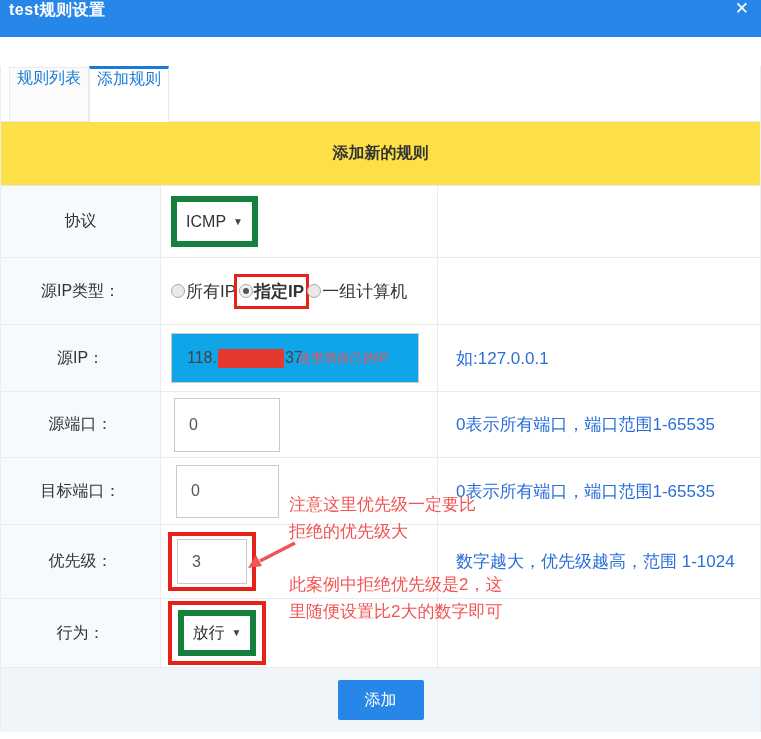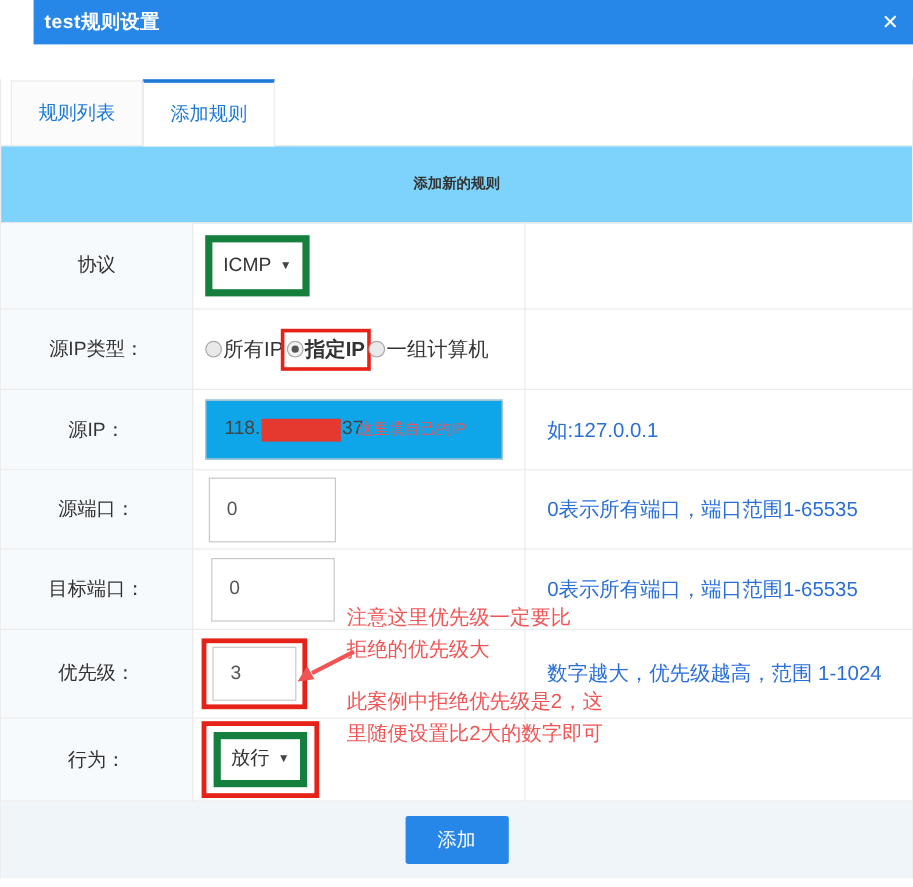--- a/index.html
+++ b/index.html
@@ -3,45 +3,45 @@
 <meta charset="utf-8">
 <style>
   html,body{margin:0;padding:0;}
   body{
     width:761px;height:739px;overflow:hidden;background:#fff;
     font-family:"Liberation Sans","DejaVu Sans",sans-serif;
     -webkit-font-smoothing:antialiased;
   }
   
   .hdr{
-    height:37px;background:#2787e9;display:flex;align-items:center;
-    justify-content:space-between;padding:0 12px 0 9px;box-sizing:border-box;margin-left:28px;
+    height:37px;background:#2787e9;display:flex;
+    justify-content:space-between;padding:0 12px 0 9px;box-sizing:border-box;
   }
   .hdr-title{color:#fff;font-size:16px;font-weight:bold;letter-spacing:.5px;}
   .hdr-close{color:#fff;font-size:17px;font-weight:bold;cursor:pointer;line-height:1;}
   
   .body-wrap{border-left:1px solid #ededed;border-right:1px solid #ededed;box-sizing:border-box;}
   .tabs{
     margin-top:29px;height:56px;display:flex;align-items:flex-end;
     padding-left:8px;border-bottom:1px solid #e6e6e6;box-sizing:border-box;
   }
   .tab{
-    width:110px;display:flex;align-items:center;justify-content:center;
+    width:80px;display:flex;justify-content:center;
     color:#1b7ad8;font-size:16px;cursor:pointer;box-sizing:border-box;
   }
   .tab.inactive{height:54px;background:#fbfbfb;border:1px solid #eaeaea;border-bottom:none;}
   .tab.active{
     height:56px;background:#fff;border:1px solid #e9e9e9;border-bottom:none;
     border-top:3px solid #1b7ad8;margin-bottom:-1px;z-index:2;font-family:Liberation Serif, serif;
   }
   
   .form-body{position:relative;}
   .section-title{
-    height:63px;background:#7dd3fc;display:flex;align-items:center;justify-content:center;
-    font-size:12px;font-weight:bold;color:#333;border-bottom:1px solid #e7e7e7;
+    height:63px;background:#fde047;display:flex;align-items:center;justify-content:center;
+    font-size:16px;font-weight:bold;color:#333;border-bottom:1px solid #e7e7e7;
   }
   .row{display:grid;grid-template-columns:160px 277px 1fr;}
   .cell{display:flex;align-items:center;border-bottom:1px solid #ebebeb;box-sizing:border-box;}
   .lbl{
     background:#f6fafd;border-right:1px solid #ebebeb;justify-content:center;
     font-size:16px;font-weight:normal;color:#333;
   }
   .mid{border-right:1px solid #ebebeb;position:relative;padding-left:10px;}
   .hint{padding-left:18px;font-size:17px;color:#2a6fd8;}
   .h72{height:72px}.h67{height:67px}.h66{height:66px}.h74{height:74px}.h69{height:69px}
@@ -83,21 +83,21 @@
   .in-dport{width:103px;height:53px;margin-left:5px;}
   .redbox-wrap{display:inline-block;border:4px solid #e62117;line-height:0;}
   .prio-wrap{padding:3px 5px;margin-left:-3px;}
   .in-prio{width:70px;height:45px;}
   .action-wrap{padding:5px 6px;margin-left:-3px;}
   
   .note{
     position:absolute;left:288px;color:#f05454;font-size:17px;line-height:27px;
     white-space:nowrap;z-index:4;pointer-events:none;
   }
-  .noteA{top:379px;}
+  .noteA{top:369px;}
   .noteB{top:449px;}
   .arrow-svg{position:absolute;left:244px;top:416px;z-index:4;pointer-events:none;}
   
   .footer{
     height:64px;background:#f0f5fa;display:flex;align-items:center;justify-content:center;
   }
   .btn-add{
     width:86px;height:40px;background:#2787e9;color:#fff;border:none;border-radius:2px;
     font-size:16px;cursor:pointer;font-family:Liberation Serif, serif;
   }

